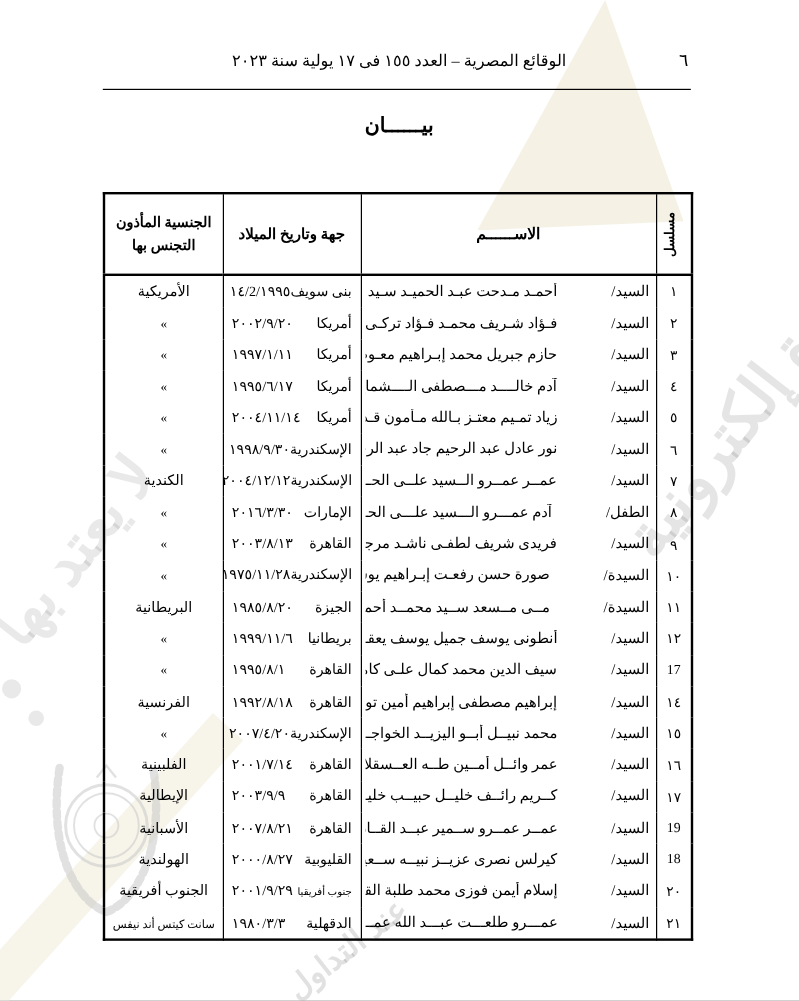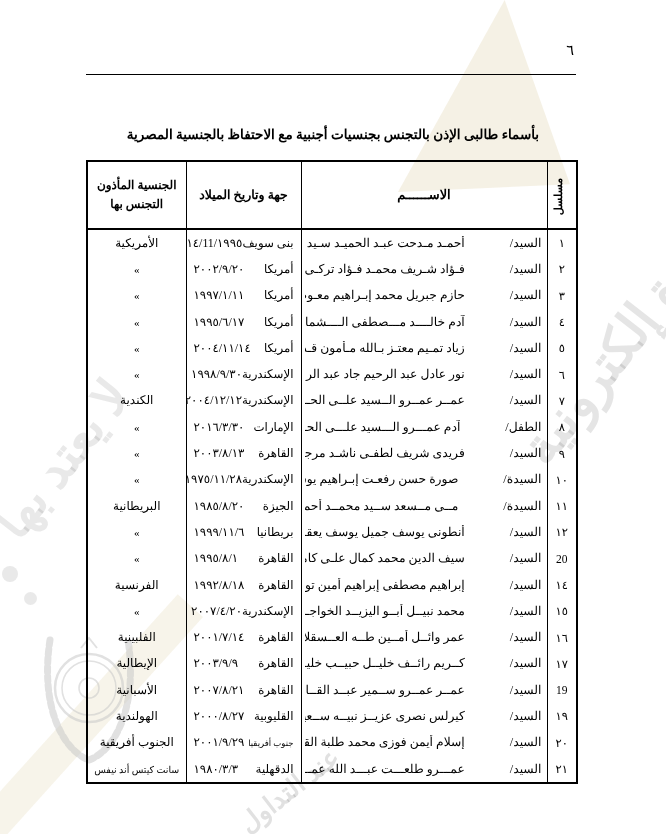--- a/index.html
+++ b/index.html
@@ -113,24 +113,25 @@
     <div class="wm-dot dot2"></div>
     <svg class="seal" width="110" height="175" viewBox="0 0 110 175">
       <path d="M16 40 C6 105, 28 150, 55 160 C82 150, 104 105, 94 40" fill="none" stroke="#c9c9c9" stroke-width="7" stroke-dasharray="5 4" stroke-linecap="round"></path>
       <circle cx="55" cy="88" r="34" fill="none" stroke="#c9c9c9" stroke-width="2.5"></circle>
       <circle cx="55" cy="88" r="27" fill="none" stroke="#c9c9c9" stroke-width="1.6"></circle>
       <circle cx="55" cy="88" r="10" fill="none" stroke="#c9c9c9" stroke-width="1.6"></circle>
       <path d="M47 48 L55 38 L63 48" fill="none" stroke="#c9c9c9" stroke-width="2"></path>
     </svg>
   </div>
 
+  <div class="gz-header">الوقائع المصرية – العدد ١٥٥ فى ١٧ يولية سنة ٢٠٢٣</div>
   <div class="page-num">٦</div>
   <div class="header-rule"></div>
 
-  <div class="stmt-subtitle">بأسماء طالبى الإذن بالتجنس بجنسيات أجنبية مع الاحتفاظ بالجنسية المصرية</div>
+  <div class="stmt-title">بيــــــان</div>
 
   <div class="tbl-wrap">
     <table class="gz">
       <colgroup>
         <col class="c-serial">
           <col class="c-name">
           <col class="c-birth">
           <col class="c-nat">
       </colgroup>
       <thead>
@@ -151,21 +152,21 @@
     <td class="serial">١</td>
     <td>
       <div class="name-wrap">
         <span class="honorific">السيد/</span>
         <span class="pname">أحمـد مـدحت عبـد الحميـد سـيد</span>
       </div>
     </td>
     <td>
       <div class="birth-wrap">
         <span class="place">بنى سويف</span>
-        <span class="bdate">١٩٩٥/11/١٤</span>
+        <span class="bdate">١٩٩٥/2/١٤</span>
       </div>
     </td>
     <td class="nat">
       <span class="val">الأمريكية</span>
     </td>
   </tr>
 
   <tr>
     <td class="serial">٢</td>
     <td>
@@ -369,21 +370,21 @@
         <span class="place">بريطانيا</span>
         <span class="bdate">١٩٩٩/١١/٦</span>
       </div>
     </td>
     <td class="nat">
       <span class="val ditto">»</span>
     </td>
   </tr>
 
   <tr>
-    <td class="serial">20</td>
+    <td class="serial">17</td>
     <td>
       <div class="name-wrap">
         <span class="honorific">السيد/</span>
         <span class="pname">سيف الدين محمد كمال علـى كامـل</span>
       </div>
     </td>
     <td>
       <div class="birth-wrap">
         <span class="place">القاهرة</span>
         <span class="bdate">١٩٩٥/٨/١</span>
@@ -483,21 +484,21 @@
         <span class="place">القاهرة</span>
         <span class="bdate">٢٠٠٧/٨/٢١</span>
       </div>
     </td>
     <td class="nat">
       <span class="val">الأسبانية</span>
     </td>
   </tr>
 
   <tr>
-    <td class="serial">١٩</td>
+    <td class="serial">18</td>
     <td>
       <div class="name-wrap">
         <span class="honorific">السيد/</span>
         <span class="pname">كيرلس نصرى عزيــز نبيــه ســعيد</span>
       </div>
     </td>
     <td>
       <div class="birth-wrap">
         <span class="place">القليوبية</span>
         <span class="bdate">٢٠٠٠/٨/٢٧</span>

